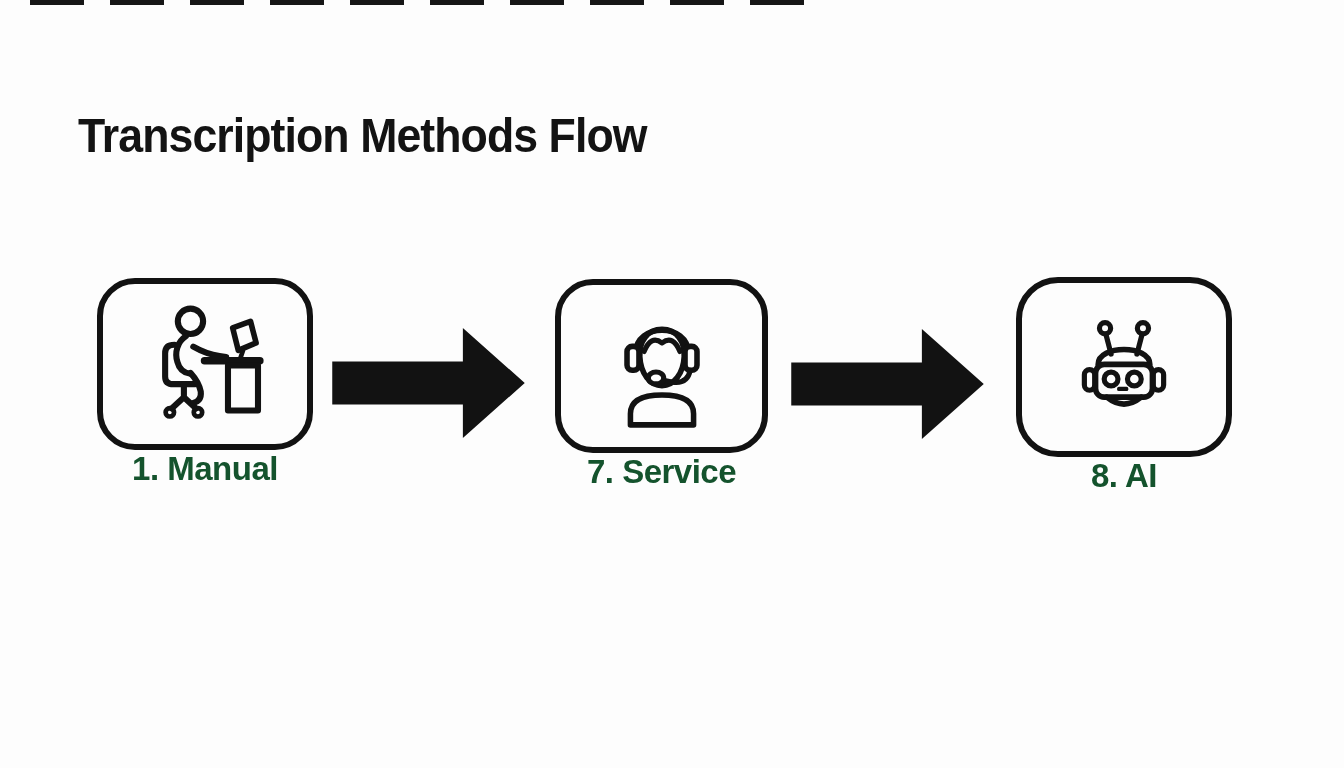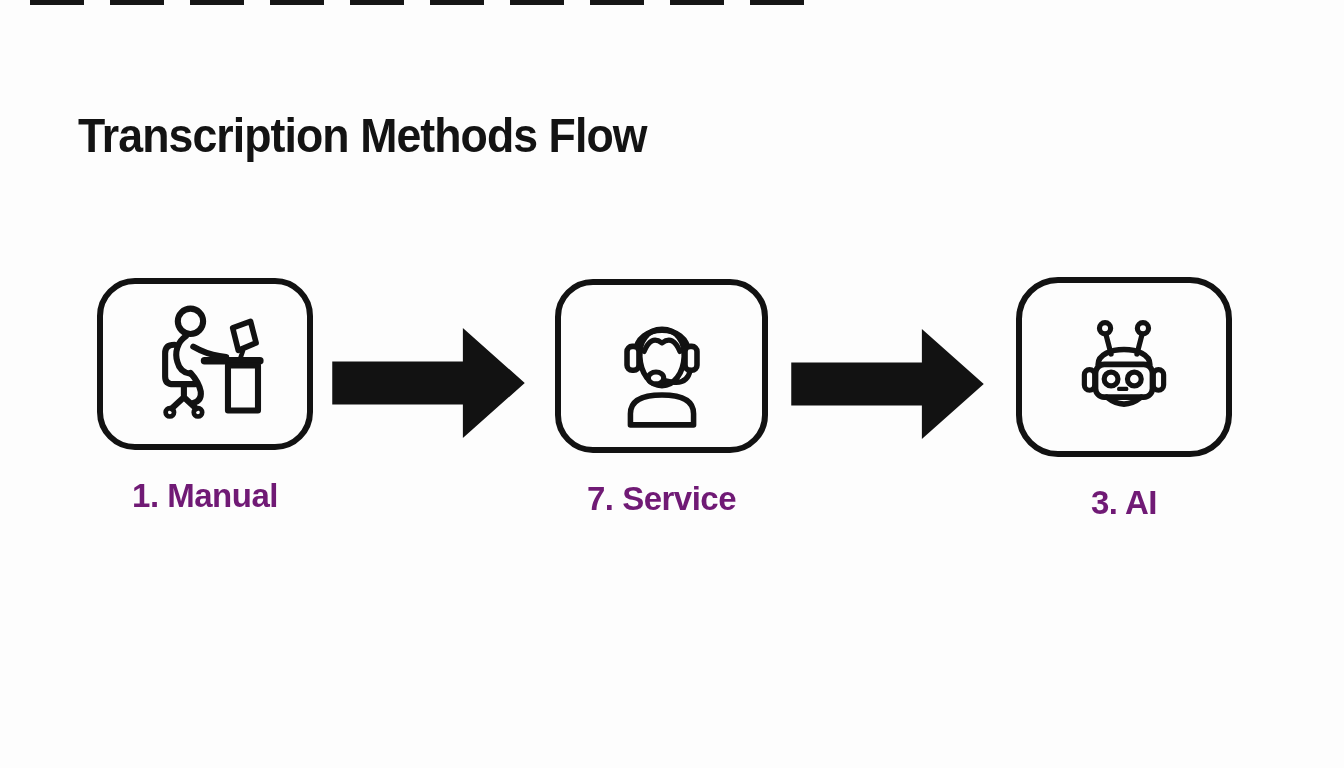--- a/index.html
+++ b/index.html
@@ -20,21 +20,21 @@
     transform:scaleX(0.93);transform-origin:left center;
     color:#131313;white-space:nowrap;
   }
   .step{position:absolute;text-align:center;}
   .step-box{
     border:6px solid #121212;border-radius:38px;background:#fdfdfd;
     display:flex;align-items:center;justify-content:center;
     box-sizing:border-box;width:100%;
   }
   .step-label{
-    margin-top:27px;font-size:33px;font-weight:700;color:#701a75;
+    font-size:33px;font-weight:700;color:#14532d;
     letter-spacing:-0.5px;white-space:nowrap;
   }
   .arrow{position:absolute;}
   svg{display:block;}
   .ink{stroke:#121212;fill:none;stroke-linecap:round;stroke-linejoin:round;}
   .ink-fill{fill:#121212;stroke:none;}
   .ink-white{stroke:#121212;fill:#fdfdfd;stroke-linecap:round;stroke-linejoin:round;}
 </style>
 </head>
 <body>
@@ -124,14 +124,14 @@
 
         <circle class="ink" stroke-width="6" cx="50" cy="79" r="8"></circle>
         <circle class="ink" stroke-width="6" cx="77" cy="79" r="8"></circle>
 
         <rect class="ink-fill" x="57" y="88" width="13" height="5" rx="2"></rect>
 
         <path class="ink" stroke-width="6.5" d="M45 100 Q65 116 85 100"></path>
       </svg>
     </span>
   </div>
-  <div class="step-label">3. AI</div>
+  <div class="step-label">8. AI</div>
 </div>
 
 </body></html>

